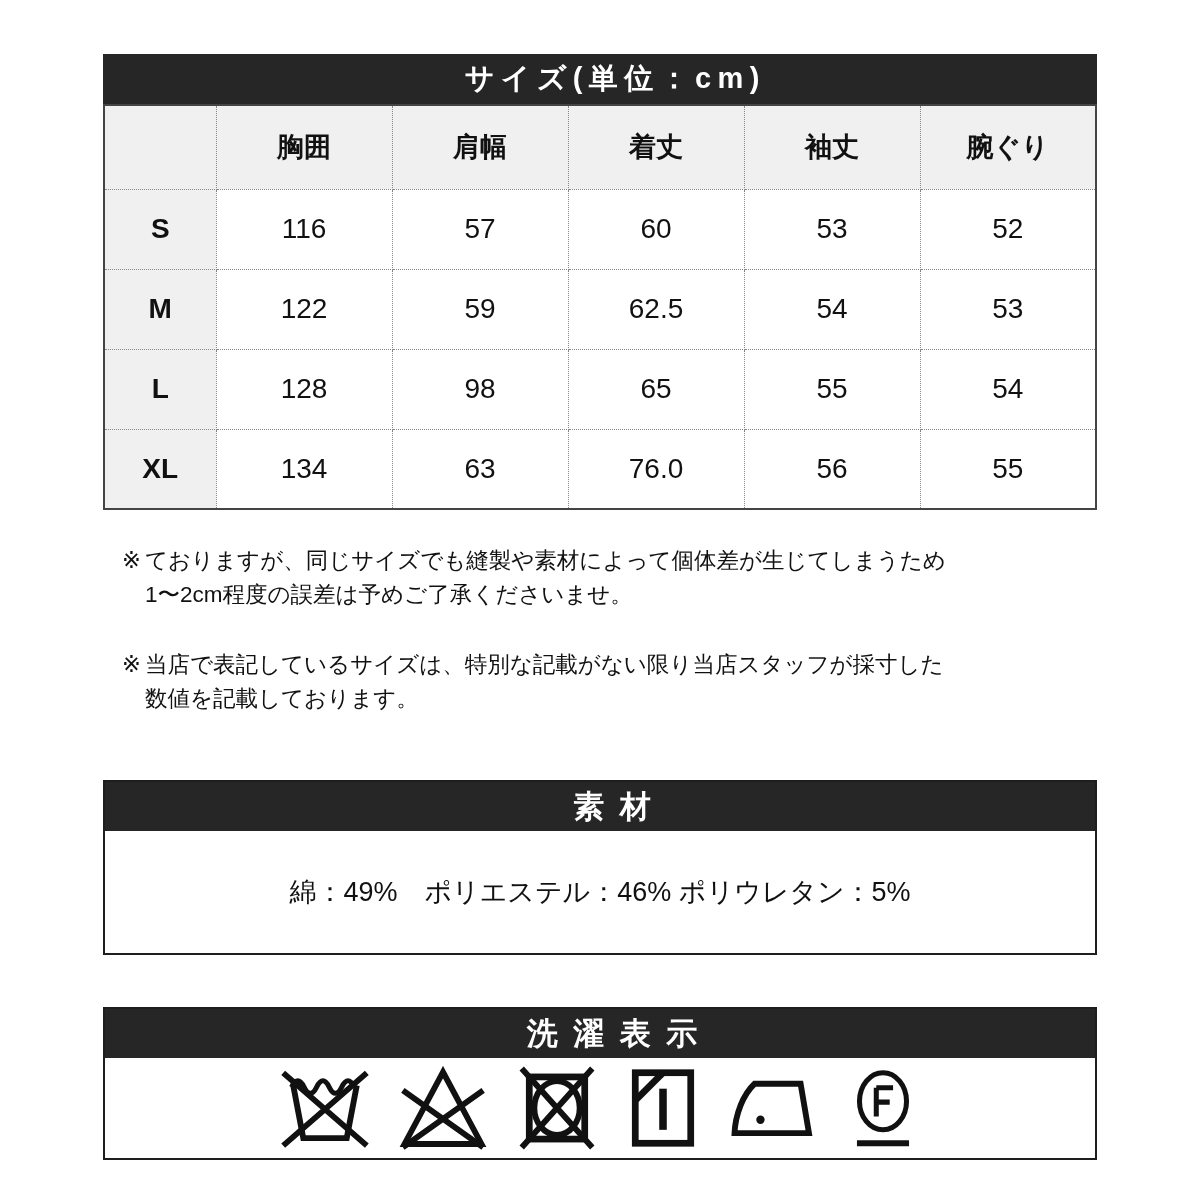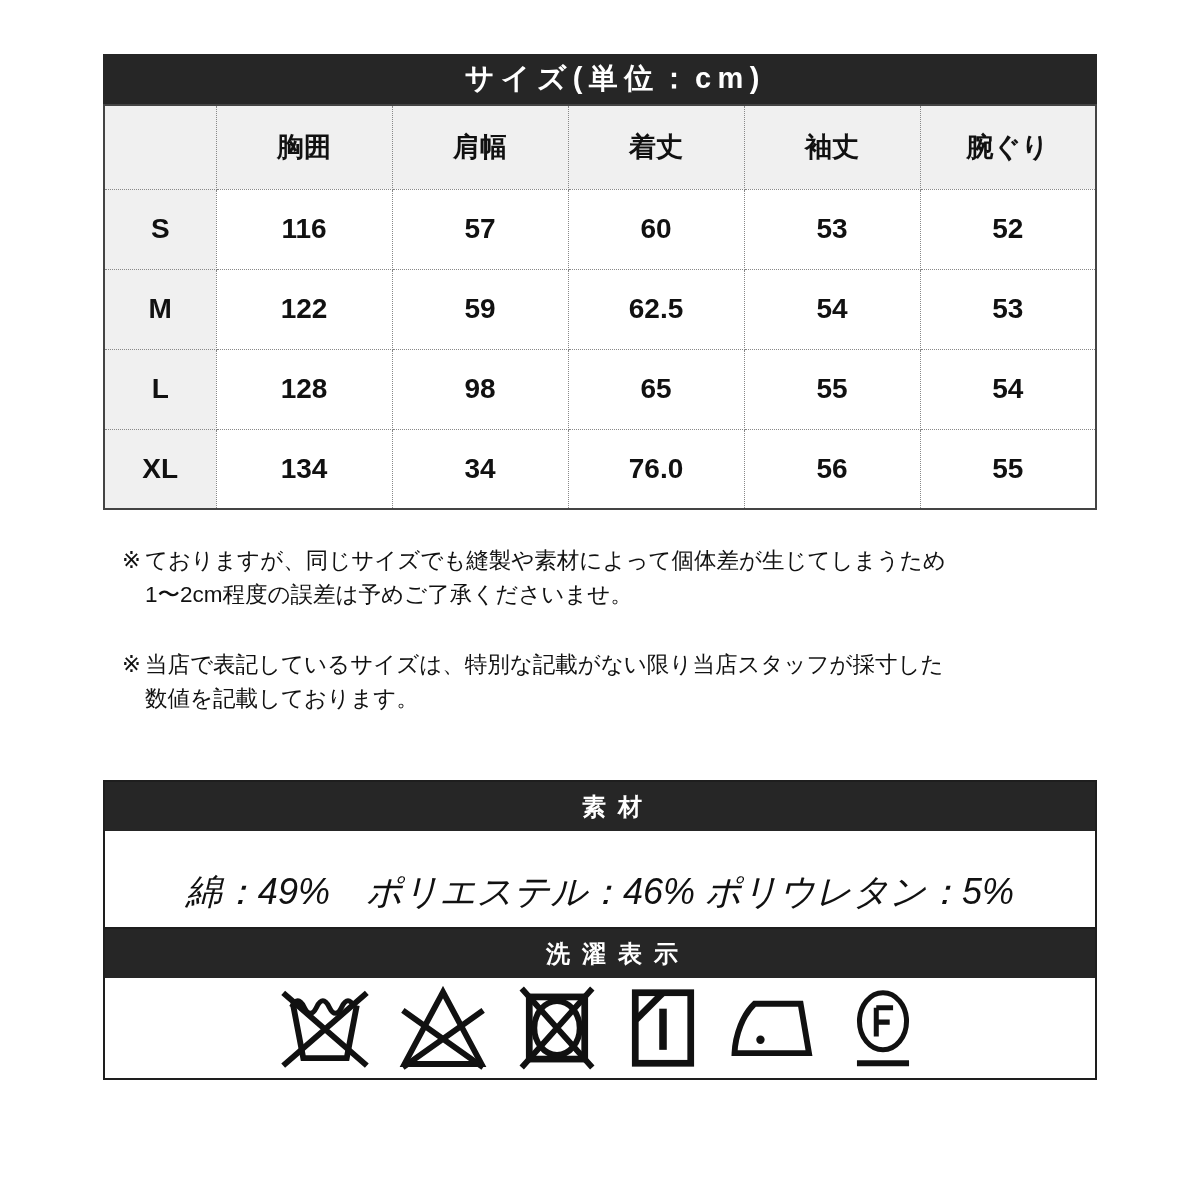--- a/index.html
+++ b/index.html
@@ -30,37 +30,36 @@
     border:1px dotted #888888; text-align:center; vertical-align:middle;
     background:#ffffff;
   }
   table.size-table thead th {
     height:84px; background:#f0f0f0; font-size:27px; font-weight:bold;
   }
   table.size-table tbody tr { height:80px; }
   table.size-table tbody th {
     background:#f0f0f0; font-size:28px; font-weight:bold;
   }
-  table.size-table tbody td { font-size:28px; font-weight:bold; }
+  table.size-table tbody td { font-size:28px; font-weight:normal; }
 
   
   .notes { position:absolute; left:122px; top:544px; width:960px; font-size:22.5px; line-height:34px; }
   .note { position:relative; padding-left:23px; margin-bottom:36px; }
   .note .marker { position:absolute; left:0; top:0; }
 
   
   .box { position:absolute; left:103px; width:994px; border:2px solid #1e1e1e; background:#ffffff; }
-  .box-header { height:49px; font-size:24px; letter-spacing:0.5em; text-indent:0.5em; }
+  .box-header { height:49px; font-size:31px; letter-spacing:0.5em; text-indent:0.5em; }
   .material-box { top:780px; }
   .material-body {
     height:122px; display:flex; align-items:center; justify-content:center;
-    font-size:36px;
-    font-style:italic;
+    font-size:27px;
   }
-  .laundry-box { top:927px; }
+  .laundry-box { top:1007px; }
   .laundry-body {
     height:100px; display:flex; align-items:center; justify-content:center;
     gap:26px;
   }
   .care-icon { display:block; }
   .care-icon path, .care-icon rect, .care-icon ellipse, .care-icon line {
     stroke:#111111; fill:none;
   }
   .care-icon .fill { fill:#111111; stroke:none; }
 </style>
@@ -111,21 +110,21 @@
           <th>L</th>
           <td>128</td>
           <td>98</td>
           <td>65</td>
           <td>55</td>
           <td>54</td>
         </tr>
         <tr>
           <th>XL</th>
           <td>134</td>
-          <td>34</td>
+          <td>63</td>
           <td>76.0</td>
           <td>56</td>
           <td>55</td>
         </tr>
       </tbody>
     </table>
   </div>
 
   <div class="notes">
     <div class="note">

